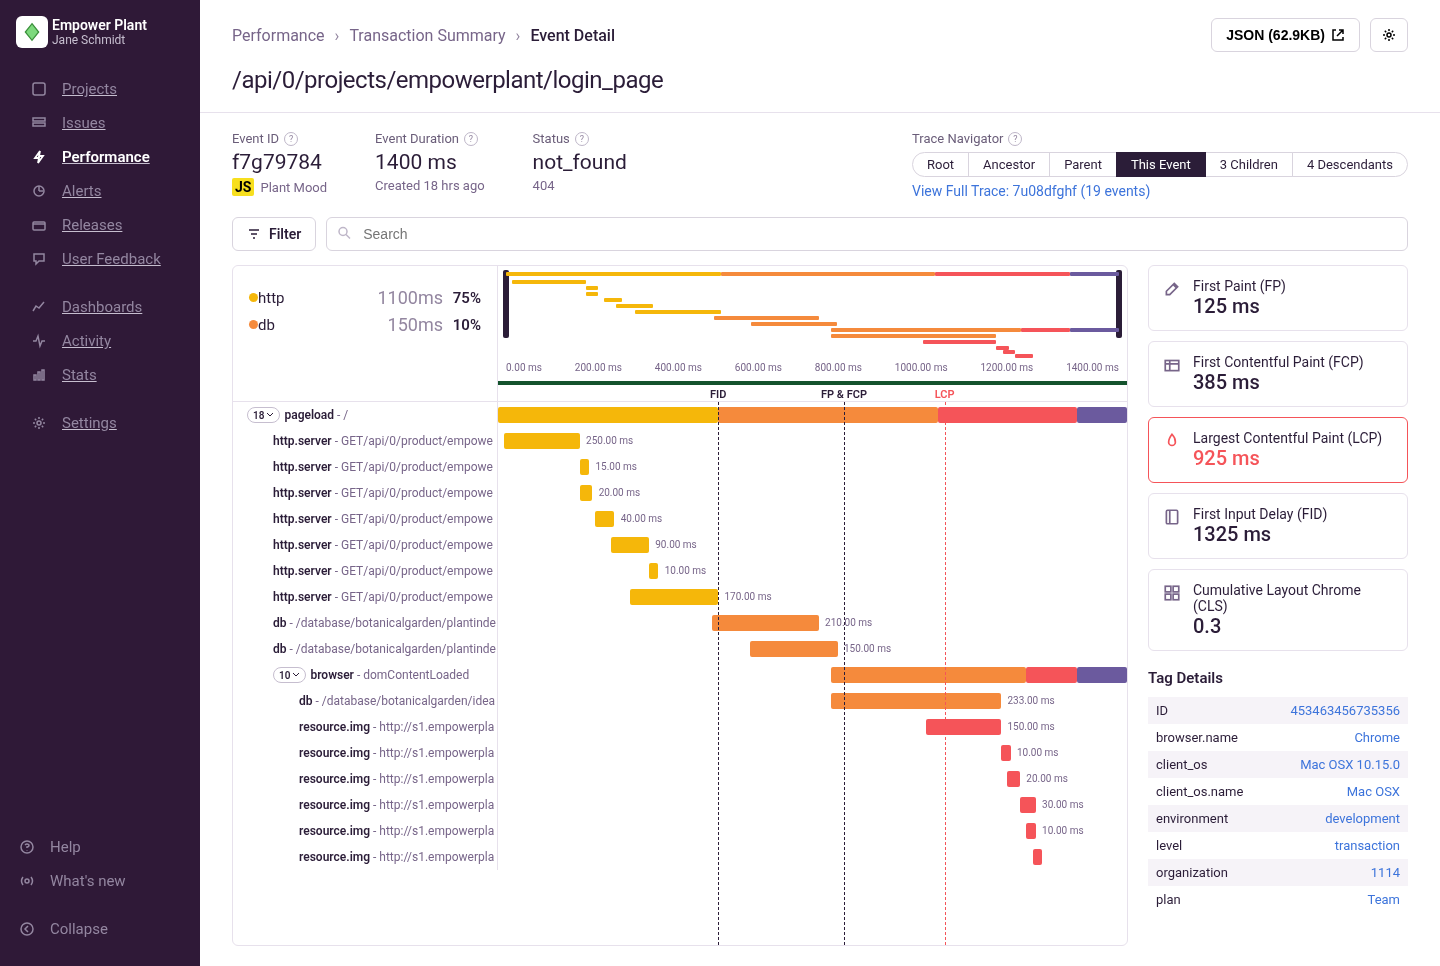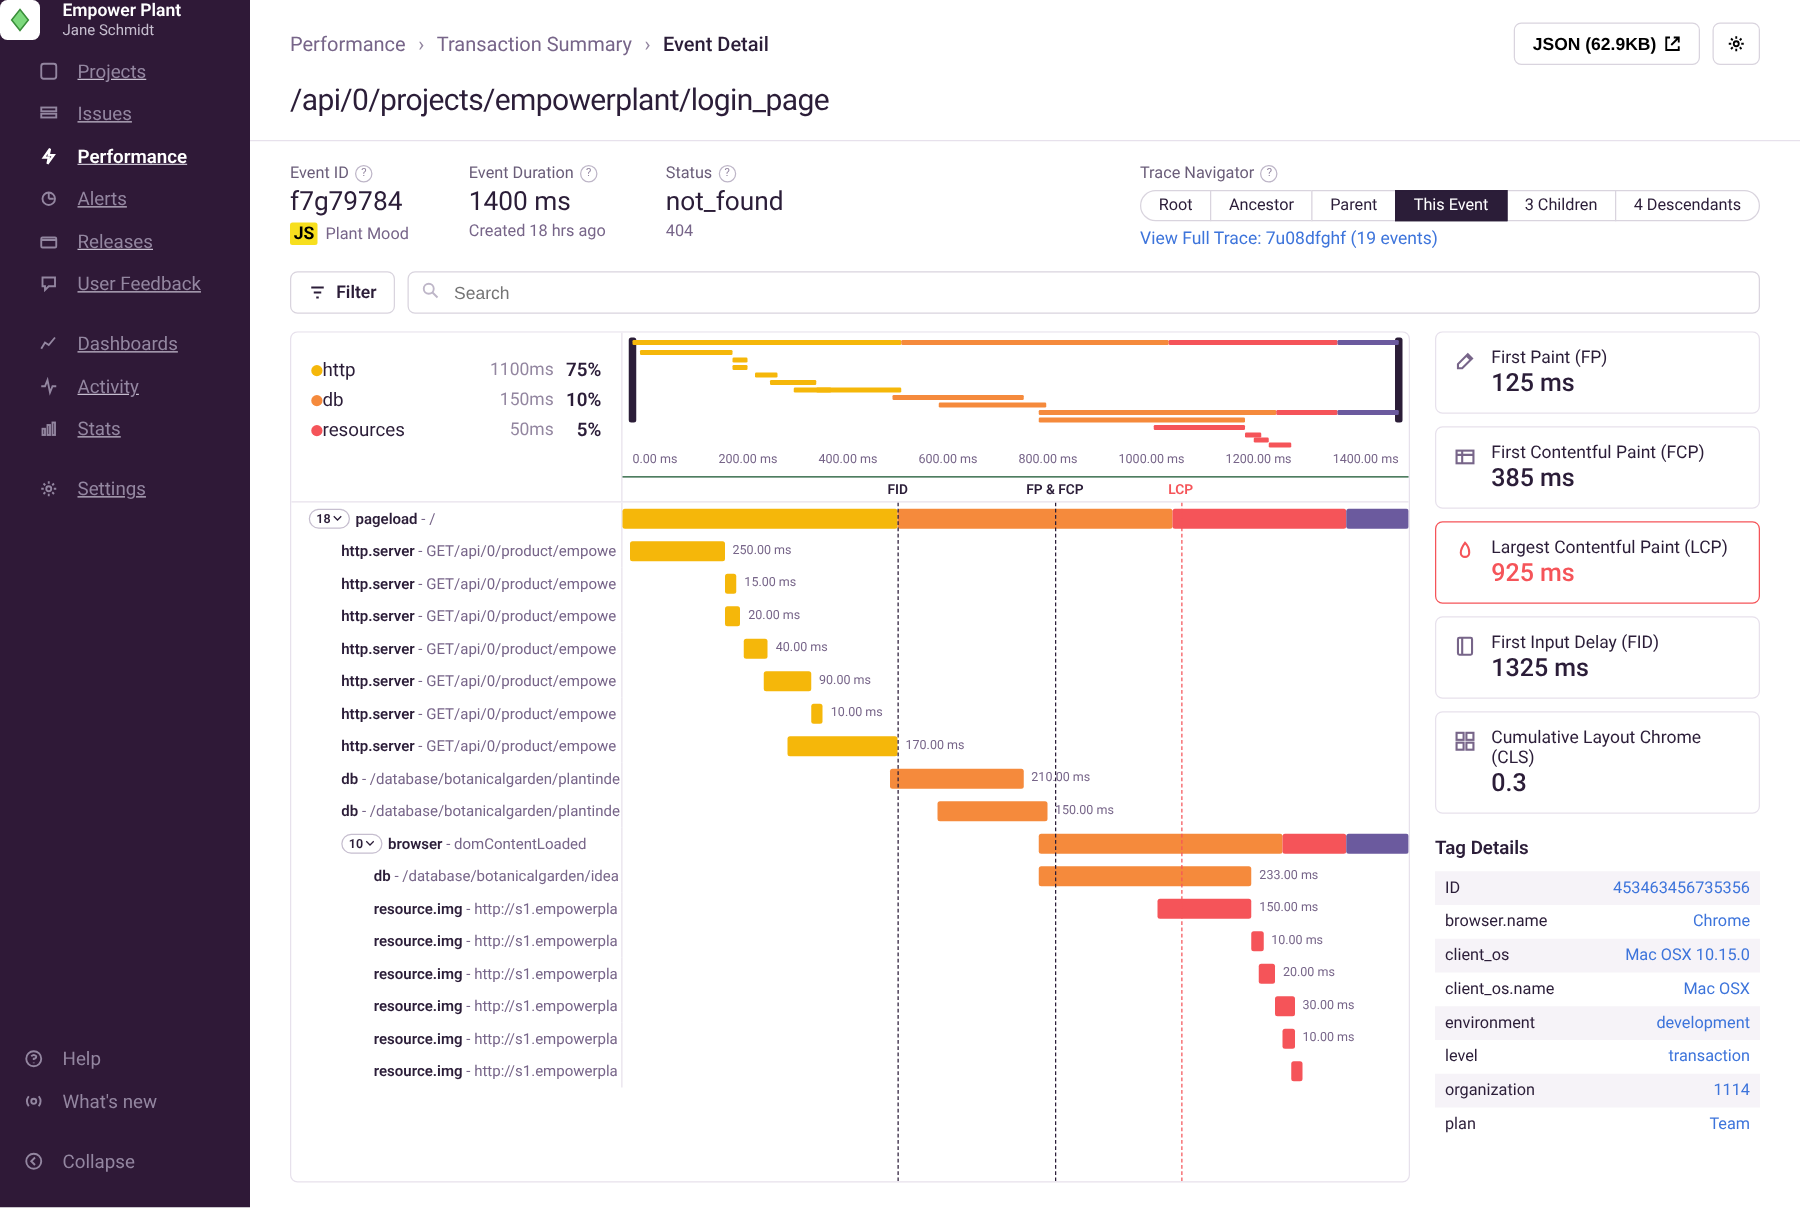--- a/index.html
+++ b/index.html
@@ -1,21 +1,21 @@
 <!DOCTYPE html>
 <html><head>
 <meta charset="utf-8">
 <style>
 * { box-sizing: border-box; margin: 0; padding: 0; }
 body { font-family: -apple-system, BlinkMacSystemFont, "Segoe UI", Roboto, sans-serif; font-size: 14px; color: #2b1d38; background: #fff; overflow: hidden; }
 .app { display: flex; height: 966px; width: 1440px; }
 
 
 .sidebar { width: 200px; background: #2f1937; color: #c6becf; display: flex; flex-direction: column; flex-shrink: 0; }
-.sb-header { display: flex; align-items: center; gap: 18px; }
+.sb-header { padding: 16px; display: flex; align-items: center; gap: 4px; }
 .sb-logo { width: 32px; height: 32px; background: #fff; border-radius: 6px; display: flex; align-items: center; justify-content: center; flex-shrink: 0; }
 .sb-logo svg { width: 20px; height: 20px; }
 .sb-org { font-weight: 600; color: #fff; font-size: 14px; line-height: 1.2; }
 .sb-user { font-size: 12px; color: #c6becf; }
 .sb-nav { padding: 8px 12px; flex: 1; text-decoration: underline; }
 .sb-item { display: flex; align-items: center; gap: 14px; padding: 8px 18px; color: #9386a0; font-size: 15px; cursor: pointer; }
 .sb-item.active { color: #fff; font-weight: 600; }
 .sb-item .ico { width: 18px; height: 18px; display: flex; align-items: center; justify-content: center; flex-shrink: 0; }
 .sb-spacer { height: 14px; }
 .sb-footer { padding: 8px 0 20px; }
@@ -59,28 +59,28 @@
 .content { display: flex; padding: 0 32px 20px; gap: 20px; flex: 1; overflow: hidden; }
 .left { flex: 1; border: 1px solid #e7e1ec; border-radius: 6px; display: flex; flex-direction: column; overflow: hidden; }
 .right { width: 260px; flex-shrink: 0; }
 
 
 .summary-row { display: flex; border-bottom: 1px solid #e7e1ec; }
 .summary-legend { width: 265px; padding: 18px 16px; border-right: 1px solid #e7e1ec; }
 .leg-row { display: flex; align-items: center; font-size: 15px; padding: 3px 0; }
 .leg-dot { width: 9px; height: 9px; border-radius: 50%; flex-shrink: 0; }
 .leg-name { color: #2b1d38; }
-.leg-time { margin-left: auto; color: #9386a0; font-size: 14px; }
+.leg-time { margin-left: auto; color: #9386a0; font-size: 18px; }
 .leg-pct { font-weight: 600; color: #2b1d38; width: 38px; text-align: right; }
 .minimap { flex: 1; position: relative; padding: 4px 0 0; }
 .minimap-canvas { height: 88px; position: relative; margin: 0 8px; }
 .mm-bar { position: absolute; height: 4px; border-radius: 1px; }
 .mm-handles { position: absolute; top: 0; bottom: 20px; width: 6px; background: #2b1d38; border-radius: 2px; }
 .axis { display: flex; justify-content: space-between; font-size: 10px; color: #776589; padding: 4px 8px 8px; }
-.marker-row { position: relative; height: 20px; border-top: 1px solid #14532d; }
+.marker-row { position: relative; height: 20px; border-top: 4px solid #14532d; }
 .marker { position: absolute; font-size: 11px; font-weight: 600; color: #2b1d38; top: 3px; transform: translateX(-50%); }
 .marker.lcp { color: #f55459; }
 
 
 .waterfall { flex: 1; overflow-y: auto; position: relative; }
 .wf-row { display: flex; height: 26px; align-items: stretch; position: relative; }
 .wf-labels { width: 265px; border-right: 1px solid #e7e1ec; display: flex; align-items: center; font-size: 12px; padding-left: 10px; position: relative; }
 .wf-label-text { white-space: nowrap; overflow: hidden; text-overflow: ellipsis; }
 .wf-label-text b { font-weight: 600; color: #2b1d38; }
 .wf-label-text span { color: #776589; }
@@ -341,26 +341,20 @@
                 <span class="leg-dot" style="background:#f5b70a"></span>
     <span class="leg-name">http</span>
     <span class="leg-time">1100ms</span>
     <span class="leg-pct">75%</span>
               </div>
               <div class="leg-row">
                 <span class="leg-dot" style="background:#f58a3c"></span>
     <span class="leg-name">db</span>
     <span class="leg-time">150ms</span>
     <span class="leg-pct">10%</span>
-              </div>
-              <div class="leg-row">
-                <span class="leg-dot" style="background:#f55459"></span>
-    <span class="leg-name">resources</span>
-    <span class="leg-time">50ms</span>
-    <span class="leg-pct">5%</span>
               </div>
             </div>
           <div class="minimap">
             <div class="minimap-canvas" id="mm-canvas">
               <div class="mm-handles" style="left:-3px"></div>
               <div class="mm-handles" style="right:-3px"></div>
             <div class="mm-bar" style="top: 2px; left: 0%; width: 35%; background: rgb(245, 183, 10);"></div>
                 <div class="mm-bar" style="top: 2px; left: 35%; width: 35%; background: rgb(245, 138, 60);"></div>
                 <div class="mm-bar" style="top: 2px; left: 70%; width: 22%; background: rgb(245, 84, 89);"></div>
                 <div class="mm-bar" style="top: 2px; left: 92%; width: 8%; background: rgb(107, 90, 158);"></div>

